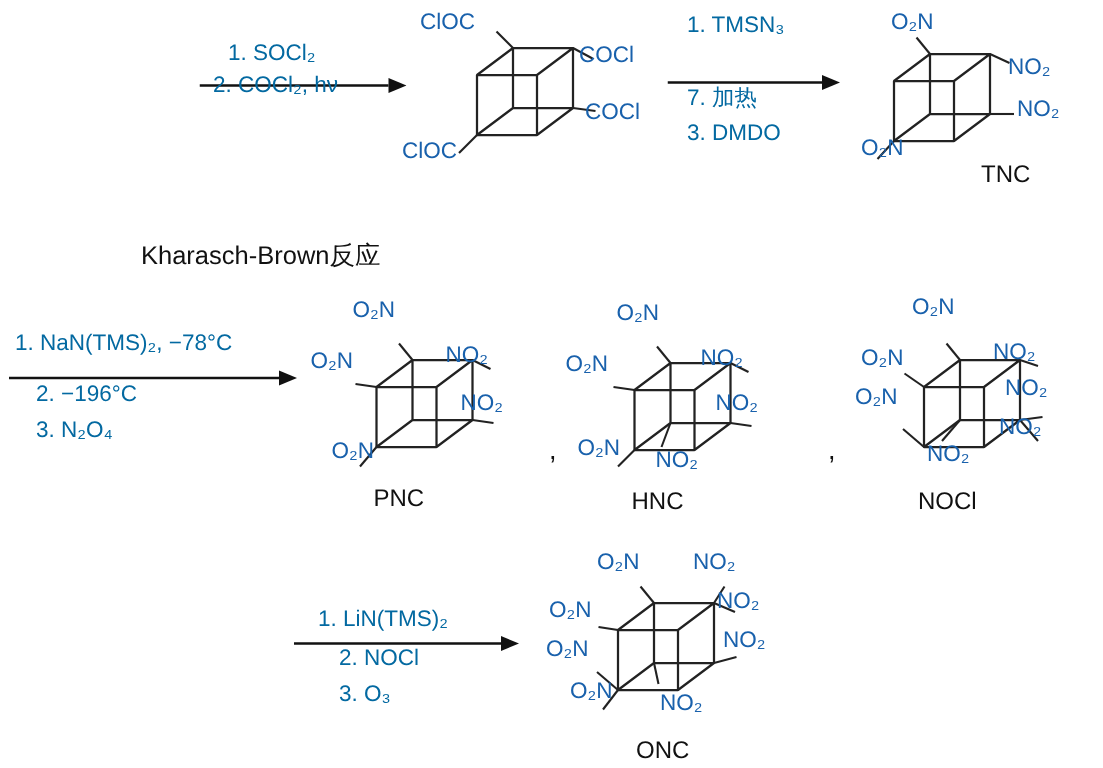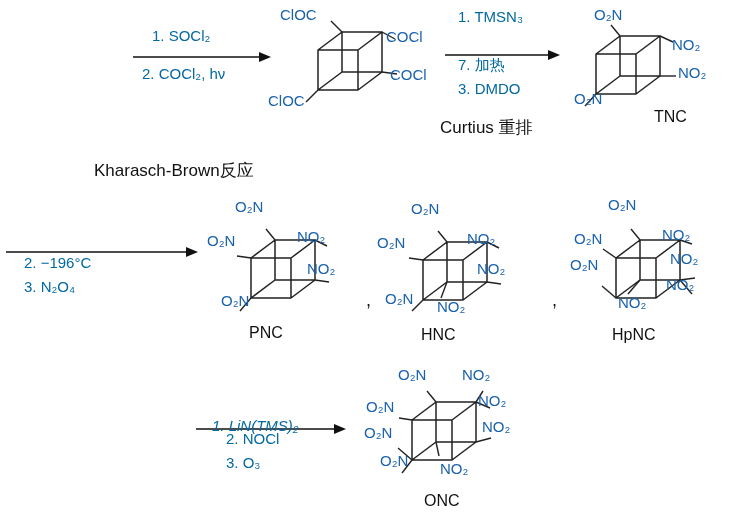--- a/index.html
+++ b/index.html
@@ -21,21 +21,21 @@
 <body>
 
 <div class="canvas">
 
 
   <svg class="arrow" width="138" height="14" style="position:absolute;left:133px;top:50px;">
     <line x1="0" y1="7" x2="126" y2="7"></line>
       <polygon points="126,2 138,7 126,12"></polygon>
   </svg>
   <span class="cond" style="left:152px;top:27px;">1. SOCl₂</span>
-  <span class="cond" style="left:142px;top:65px;">2. COCl₂,  hν</span>
+  <span class="cond" style="left:142px;top:48px;">2. COCl₂,  hν</span>
   <span class="caption" style="left:94px;top:130px;margin-top:29px;">Kharasch-Brown反应</span>
 
   <div class="cubane" style="left:268px;top:2px;width:185px;height:125px;">
     <svg width="100" height="90" style="left:32px;top:14px;">
       <path class="cage" d="M18 34 L58 34 L58 74 L18 74 Z M42 16 L82 16 L82 56 L42 56 Z M18 34 L42 16 M58 34 L82 16 M58 74 L82 56 M18 74 L42 56"></path>
       <line class="bond" x1="42" y1="16" x2="31" y2="5"></line>
       <line class="bond" x1="82" y1="16" x2="95" y2="23"></line>
       <line class="bond" x1="82" y1="56" x2="97" y2="58"></line>
       <line class="bond" x1="18" y1="74" x2="6" y2="86"></line>
     </svg>
@@ -45,41 +45,41 @@
     <span class="sub" style="left:0px;top:90px;">ClOC</span>
   </div>
 
   <svg class="arrow" width="115" height="14" style="position:absolute;left:445px;top:48px;">
     <line x1="0" y1="7" x2="103" y2="7"></line>
       <polygon points="103,2 115,7 103,12"></polygon>
   </svg>
   <span class="cond" style="left:458px;top:8px;text-align:center;">1. TMSN₃</span>
   <span class="cond" style="left:458px;top:56px;">7. 加热</span>
   <span class="cond" style="left:458px;top:80px;">3. DMDO</span>
-  <span class="caption" style="left:440px;top:116px;">Curtius 重排</span>
 
   <div class="cubane" style="left:556px;top:0px;width:179px;height:125px;">
     <svg width="100" height="90" style="left:22px;top:20px;">
       <path class="cage" d="M18 34 L58 34 L58 74 L18 74 Z M42 16 L82 16 L82 56 L42 56 Z M18 34 L42 16 M58 34 L82 16 M58 74 L82 56 M18 74 L42 56"></path>
       <line class="bond" x1="42" y1="16" x2="33" y2="5"></line>
       <line class="bond" x1="82" y1="16" x2="95" y2="22"></line>
       <line class="bond" x1="82" y1="56" x2="98" y2="56"></line>
       <line class="bond" x1="18" y1="74" x2="7" y2="86"></line>
     </svg>
     <span class="sub" style="left:38px;top:6px;">O₂N</span>
     <span class="sub" style="left:116px;top:36px;">NO₂</span>
     <span class="sub" style="left:122px;top:64px;">NO₂</span>
     <span class="sub" style="left:18px;top:90px;">O₂N</span>
     <span class="molname" style="left:58px;top:108px;margin-left:40px;">TNC</span>
   </div>
 
   <svg class="arrow" width="192" height="14" style="position:absolute;left:6px;top:245px;">
     <line x1="0" y1="7" x2="180" y2="7"></line>
       <polygon points="180,2 192,7 180,12"></polygon>
   </svg>
+  <span class="cond" style="left:10px;top:220px;">1. NaN(TMS)₂, −78°C</span>
   <span class="cond" style="left:24px;top:254px;">2. −196°C</span>
   <span class="cond" style="left:24px;top:278px;">3. N₂O₄</span>
 
   <div class="cubane" style="left:205px;top:192px;width:170px;height:150px;">
     <svg width="100" height="90" style="left:28px;top:32px;">
       <path class="cage" d="M18 34 L58 34 L58 74 L18 74 Z M42 16 L82 16 L82 56 L42 56 Z M18 34 L42 16 M58 34 L82 16 M58 74 L82 56 M18 74 L42 56"></path>
       <line class="bond" x1="42" y1="16" x2="33" y2="5"></line>
       <line class="bond" x1="18" y1="34" x2="4" y2="32"></line>
       <line class="bond" x1="82" y1="16" x2="94" y2="22"></line>
       <line class="bond" x1="82" y1="56" x2="96" y2="58"></line>
@@ -127,28 +127,28 @@
       <line class="bond" x1="82" y1="56" x2="94" y2="70"></line>
       <line class="bond" x1="42" y1="56" x2="30" y2="70"></line>
     </svg>
     <span class="sub" style="left:46px;top:8px;">O₂N</span>
     <span class="sub" style="left:12px;top:42px;">O₂N</span>
     <span class="sub" style="left:8px;top:68px;">O₂N</span>
     <span class="sub" style="left:100px;top:38px;">NO₂</span>
     <span class="sub" style="left:108px;top:62px;">NO₂</span>
     <span class="sub" style="left:104px;top:88px;">NO₂</span>
     <span class="sub" style="left:56px;top:106px;">NO₂</span>
-    <span class="molname" style="left:50px;top:138px;">HpNC</span>
+    <span class="molname" style="left:50px;top:138px;">NOCl</span>
   </div>
 
   <svg class="arrow" width="150" height="14" style="position:absolute;left:196px;top:422px;">
     <line x1="0" y1="7" x2="138" y2="7"></line>
       <polygon points="138,2 150,7 138,12"></polygon>
   </svg>
-  <span class="cond" style="left:212px;top:417px;font-style:italic;">1. LiN(TMS)₂</span>
+  <span class="cond" style="left:212px;top:404px;">1. LiN(TMS)₂</span>
   <span class="cond" style="left:226px;top:430px;">2. NOCl</span>
   <span class="cond" style="left:226px;top:454px;">3. O₃</span>
 
   <div class="cubane" style="left:352px;top:356px;width:190px;height:155px;">
     <svg width="100" height="90" style="left:42px;top:30px;">
       <path class="cage" d="M18 34 L58 34 L58 74 L18 74 Z M42 16 L82 16 L82 56 L42 56 Z M18 34 L42 16 M58 34 L82 16 M58 74 L82 56 M18 74 L42 56"></path>
       <line class="bond" x1="42" y1="16" x2="33" y2="5"></line>
       <line class="bond" x1="82" y1="16" x2="89" y2="5"></line>
       <line class="bond" x1="82" y1="16" x2="96" y2="22"></line>
       <line class="bond" x1="82" y1="56" x2="97" y2="52"></line>

